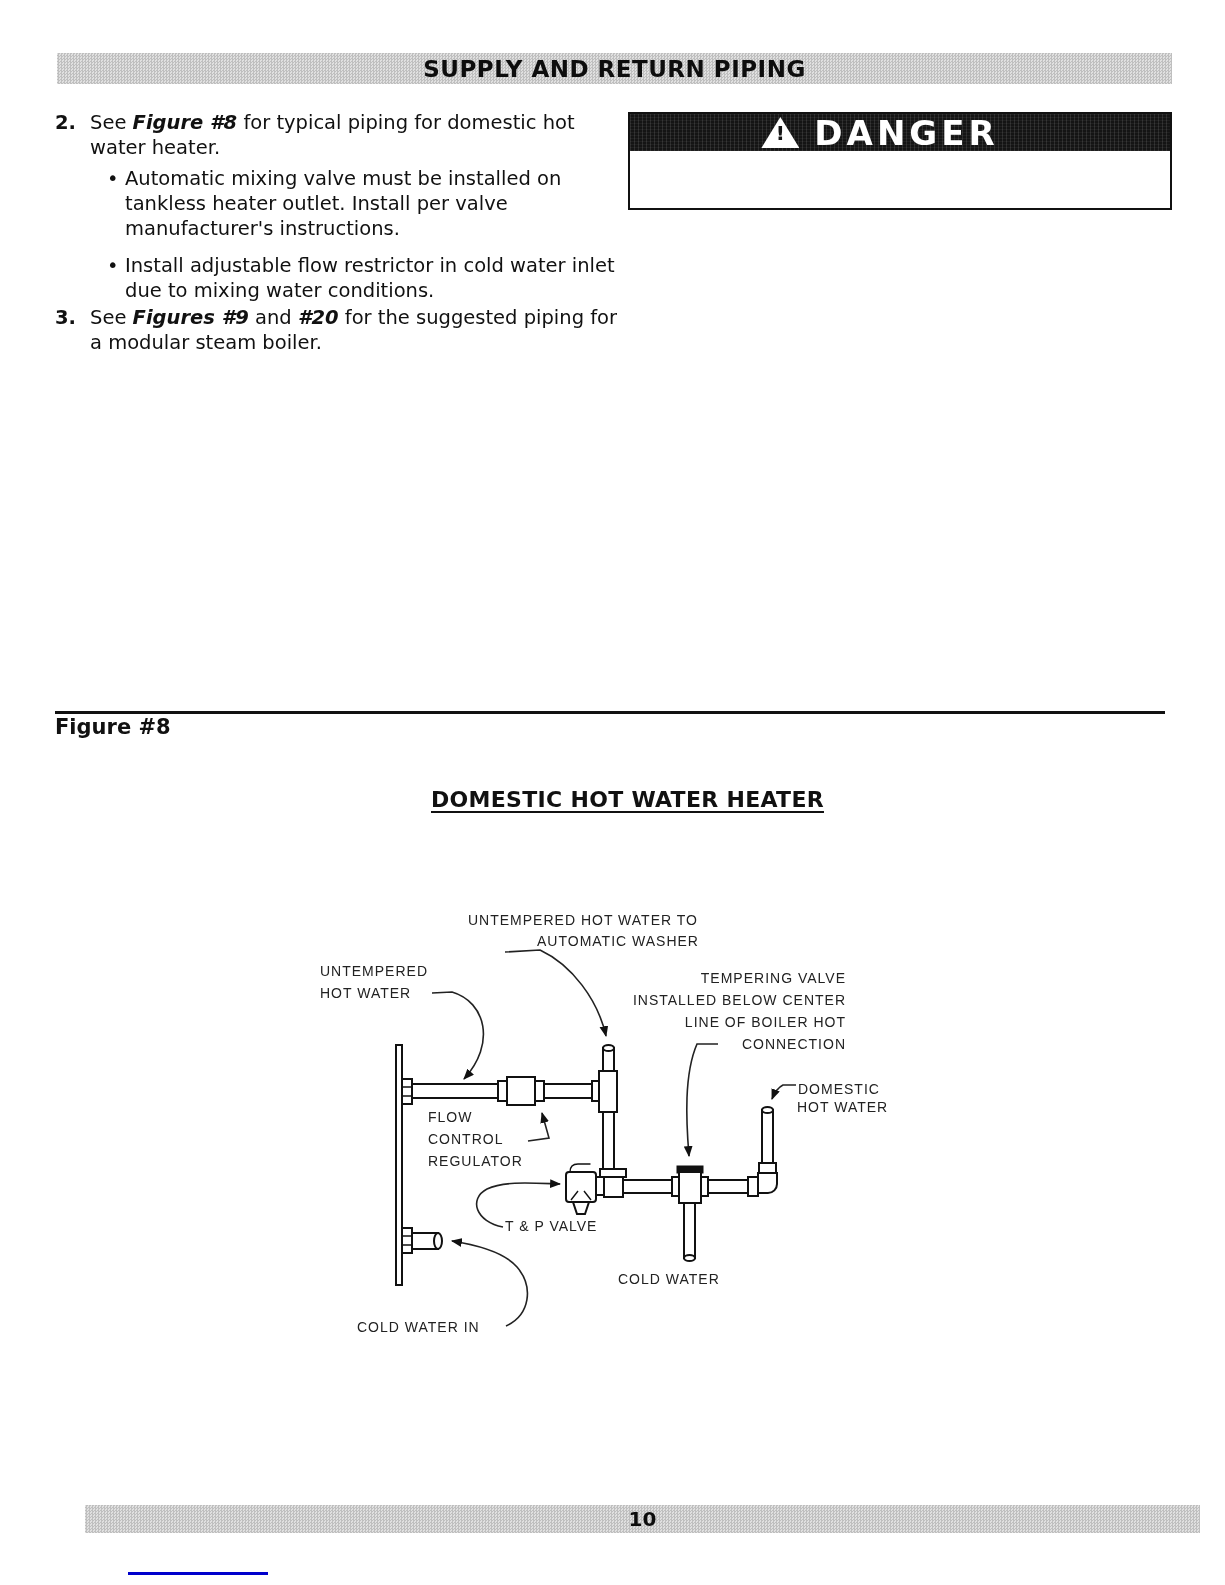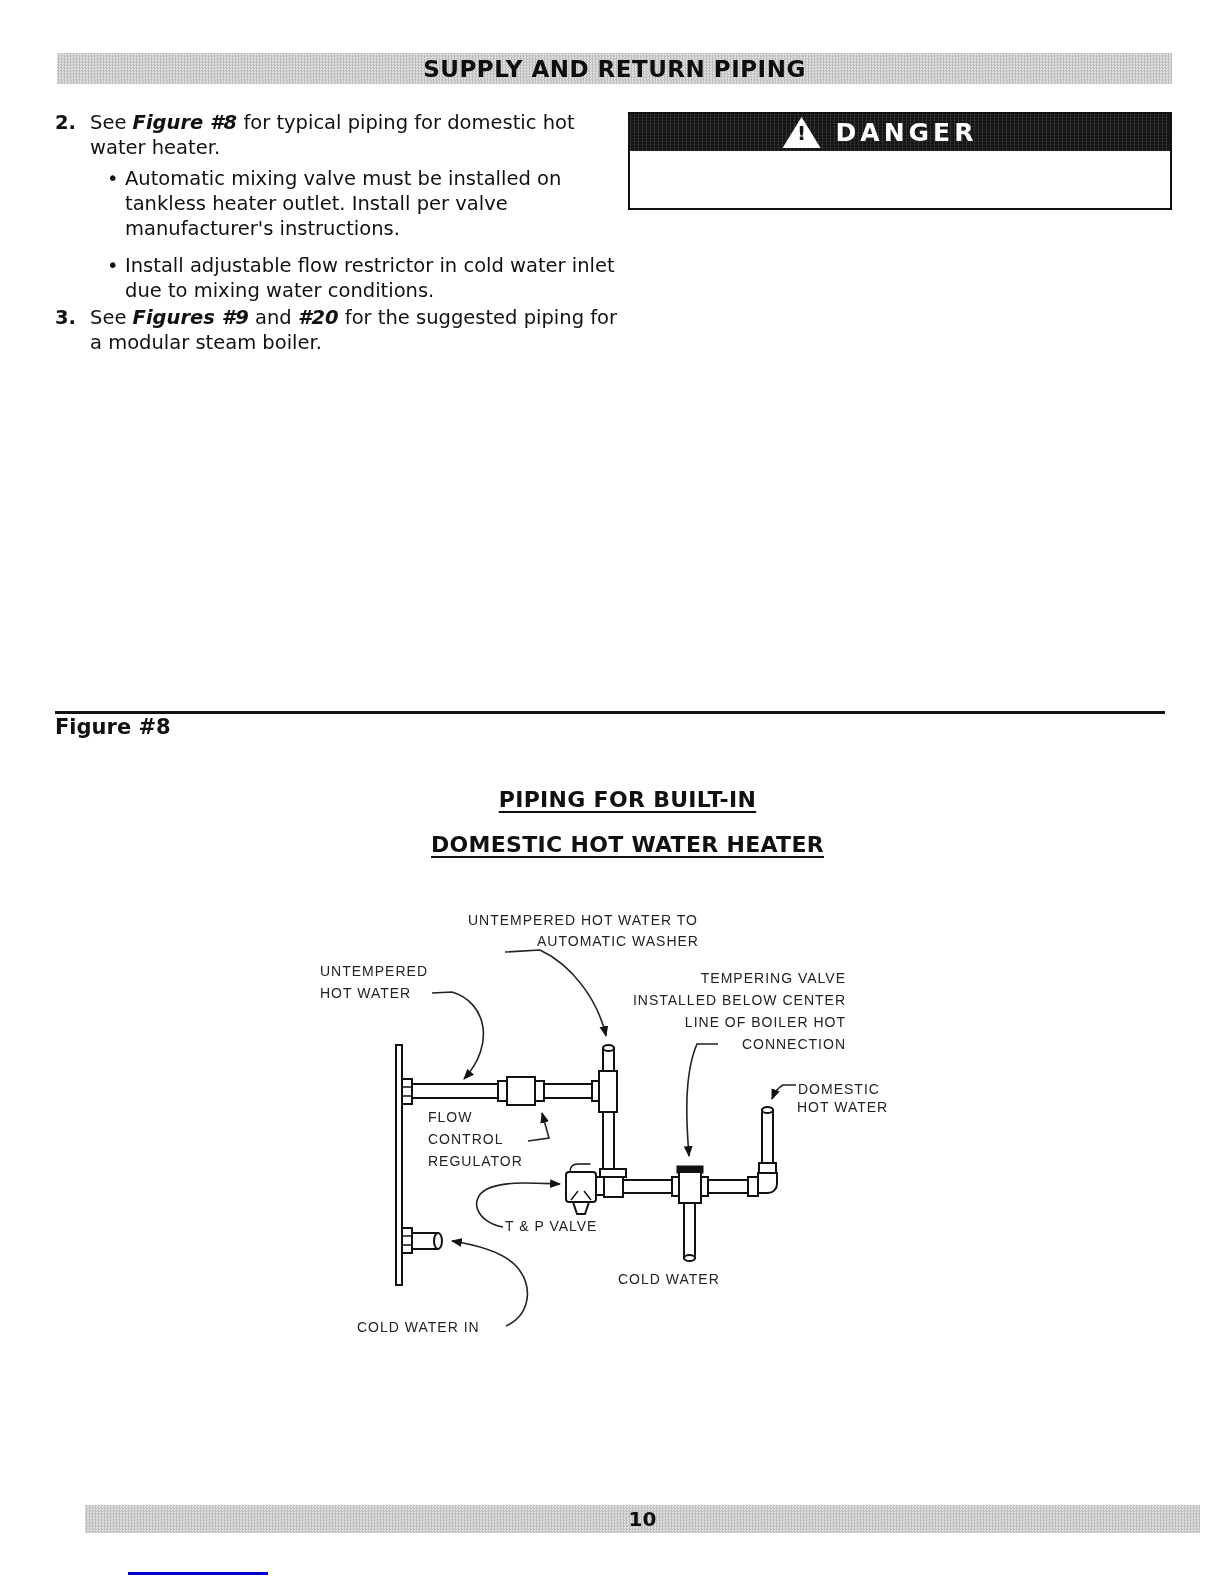--- a/index.html
+++ b/index.html
@@ -48,21 +48,21 @@
   }
   .warn-triangle{position:relative;width:38px;height:31px;flex:0 0 38px;}
   .warn-triangle .tri{
     position:absolute;inset:0;background:#ffffff;
     clip-path:polygon(50% 0, 100% 100%, 0 100%);
   }
   .warn-triangle .excl{
     position:absolute;left:0;right:0;top:6px;text-align:center;
     font-weight:bold;font-size:20px;color:#141414;line-height:1;
   }
-  #danger-title{color:#ffffff;font-weight:bold;font-size:25px;letter-spacing:4px;}
+  #danger-title{color:#ffffff;font-weight:bold;font-size:34px;letter-spacing:4px;}
   #danger-body{padding:5px 8px 0 11px;font-size:19.5px;line-height:26px;color:#0d0d0d;}
 
   
   #figure-rule{position:absolute;left:55px;top:711px;width:1110px;height:3px;background:#111;}
   #figure-label{position:absolute;left:55px;top:715px;font-weight:bold;font-size:21px;}
   #figure-titles{position:absolute;left:84px;top:787px;width:1087px;text-align:center;}
   .fig-title{
     font-weight:bold;font-size:22px;letter-spacing:0.3px;
     text-decoration:underline;text-decoration-thickness:2px;text-underline-offset:4px;
     margin:0 0 20px 0;
@@ -116,21 +116,20 @@
       <span class="tri"></span>
       <span class="excl">!</span>
     </span>
     <span id="danger-title">DANGER</span>
   </div>
 </div>
 
 <div id="figure-rule"></div>
 <div id="figure-label">Figure #8</div>
 <div id="figure-titles">
-  <div class="fig-title">PIPING FOR BUILT-IN</div>
   <div class="fig-title">DOMESTIC HOT WATER HEATER</div>
 </div>
 
 <svg id="diagram" viewBox="300 890 620 470">
   <defs>
     <marker id="ah" viewBox="0 0 10 8" refX="9" refY="4" markerWidth="11" markerHeight="9" orient="auto" markerUnits="userSpaceOnUse">
       <path d="M0,0 L10,4 L0,8 Z" fill="#111"></path>
     </marker>
   </defs>
 

